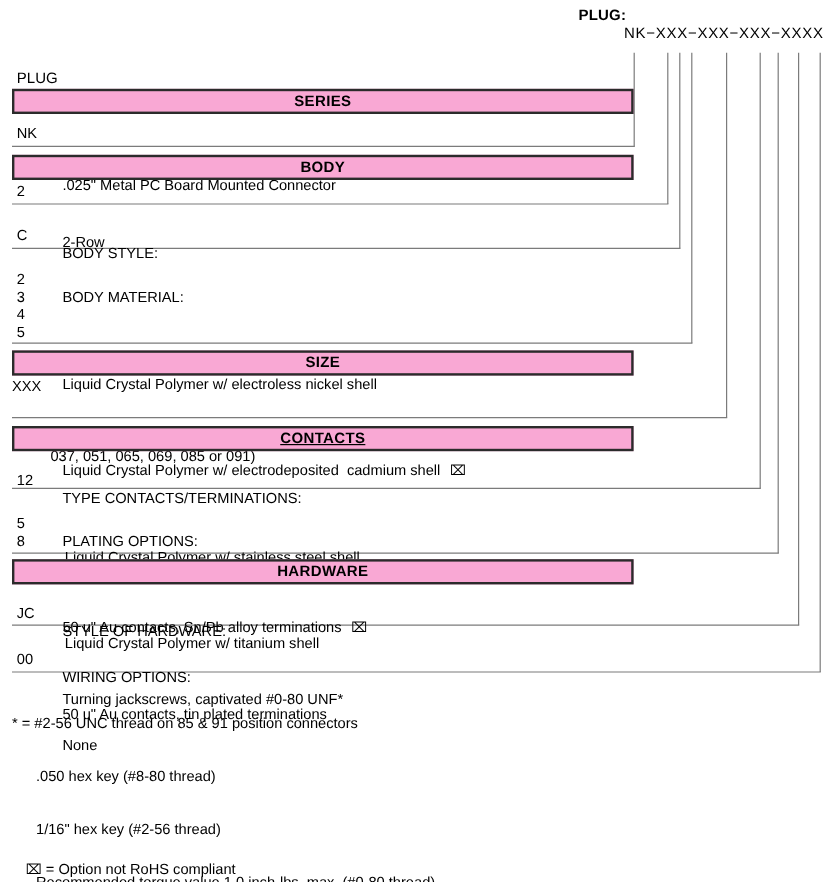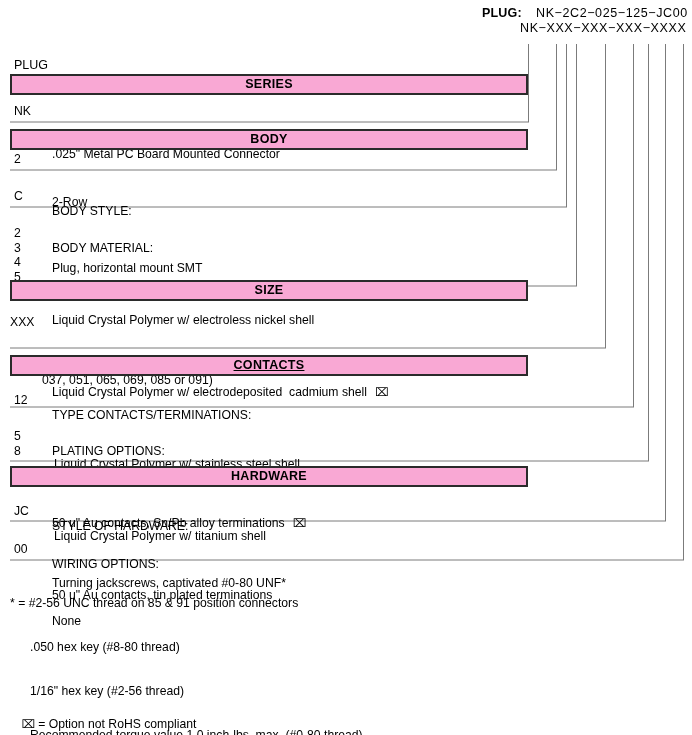--- a/index.html
+++ b/index.html
@@ -126,21 +126,20 @@
     font-size: 12.2px;
     white-space: pre;
   }
 </style>
 </head>
 <body>
 
 <div id="pn-block">
   <div id="pn-row1">
     <span class="pn-label">PLUG:</span>
-    <span class="pn-value">NK−2C2−025−125−JC00</span>
   </div>
   <div id="pn-row2">
     <span class="pn-label"></span>
     <span class="pn-value">NK−XXX−XXX−XXX−XXXX</span>
   </div>
 </div>
 
 <svg id="leader-layer" width="692" height="735">
 
   <line x1="528.5" y1="44" x2="528.5" y2="122"></line>
@@ -187,40 +186,39 @@
     <div class="band-title">BODY</div>
   </div>
   <div class="opt" style="top:152px; left:14px;">
     <span class="code">2</span>
     <span class="txt">2-Row</span>
   </div>
 
   <div class="opt" style="top:175px; left:14px;">
     <span class="subhead">BODY STYLE:</span>
     <span class="code" style="top:14.4px;">C</span>
-    <span class="txt">Plug, horizontal mount SMT</span>
   </div>
 
   <div class="opt" style="top:212px; left:14px;">
     <span class="subhead">BODY MATERIAL:</span>
 
     <span class="code" style="top:14.4px;">2</span>
     <span class="txt">Liquid Crystal Polymer w/ electroless nickel shell</span>
 
     <span class="code" style="top:28.8px;">3</span>
     <span class="txt"><span>Liquid Crystal Polymer w/ electrodeposited  cadmium shell</span><span class="boxx" style="margin-left:8px;">⌧</span></span>
 
     <span class="code" style="top:43.2px;">4</span>
     <span class="txt" style="margin-left:40px;">Liquid Crystal Polymer w/ stainless steel shell</span>
 
     <span class="code" style="top:57.6px;">5</span>
     <span class="txt" style="margin-left:40px;">Liquid Crystal Polymer w/ titanium shell</span>
   </div>
 
-  <div class="band" style="top:280px; width:518px;">
+  <div class="band" style="top:292px; width:518px;">
     <div class="band-title">SIZE</div>
   </div>
   <div class="opt" style="top:315px; left:10px;">
     <span class="code">XXX</span>
     <span class="txt" style="margin-left:32px;">Number of contacts (009, 015, 021, 025, 031,
 037, 051, 065, 069, 085 or 091)</span>
   </div>
 
   <div class="band" style="top:355px; width:518px;text-decoration:underline;">
     <div class="band-title">CONTACTS</div>

